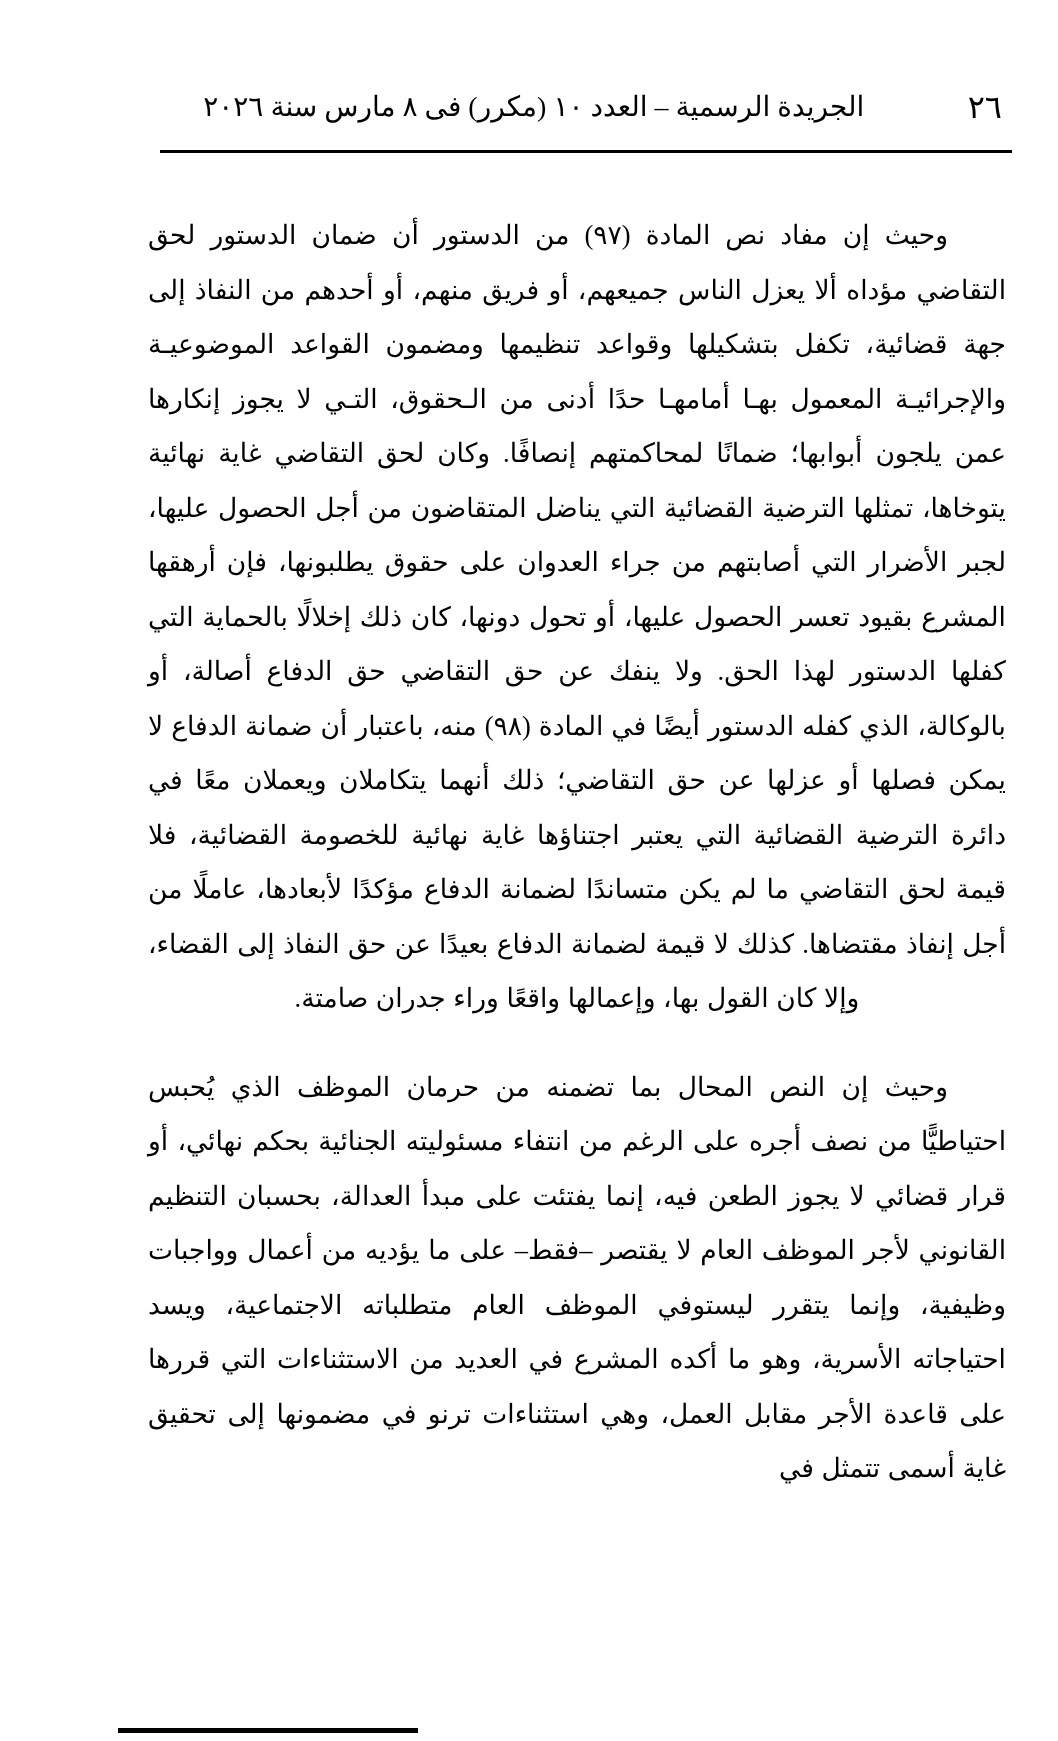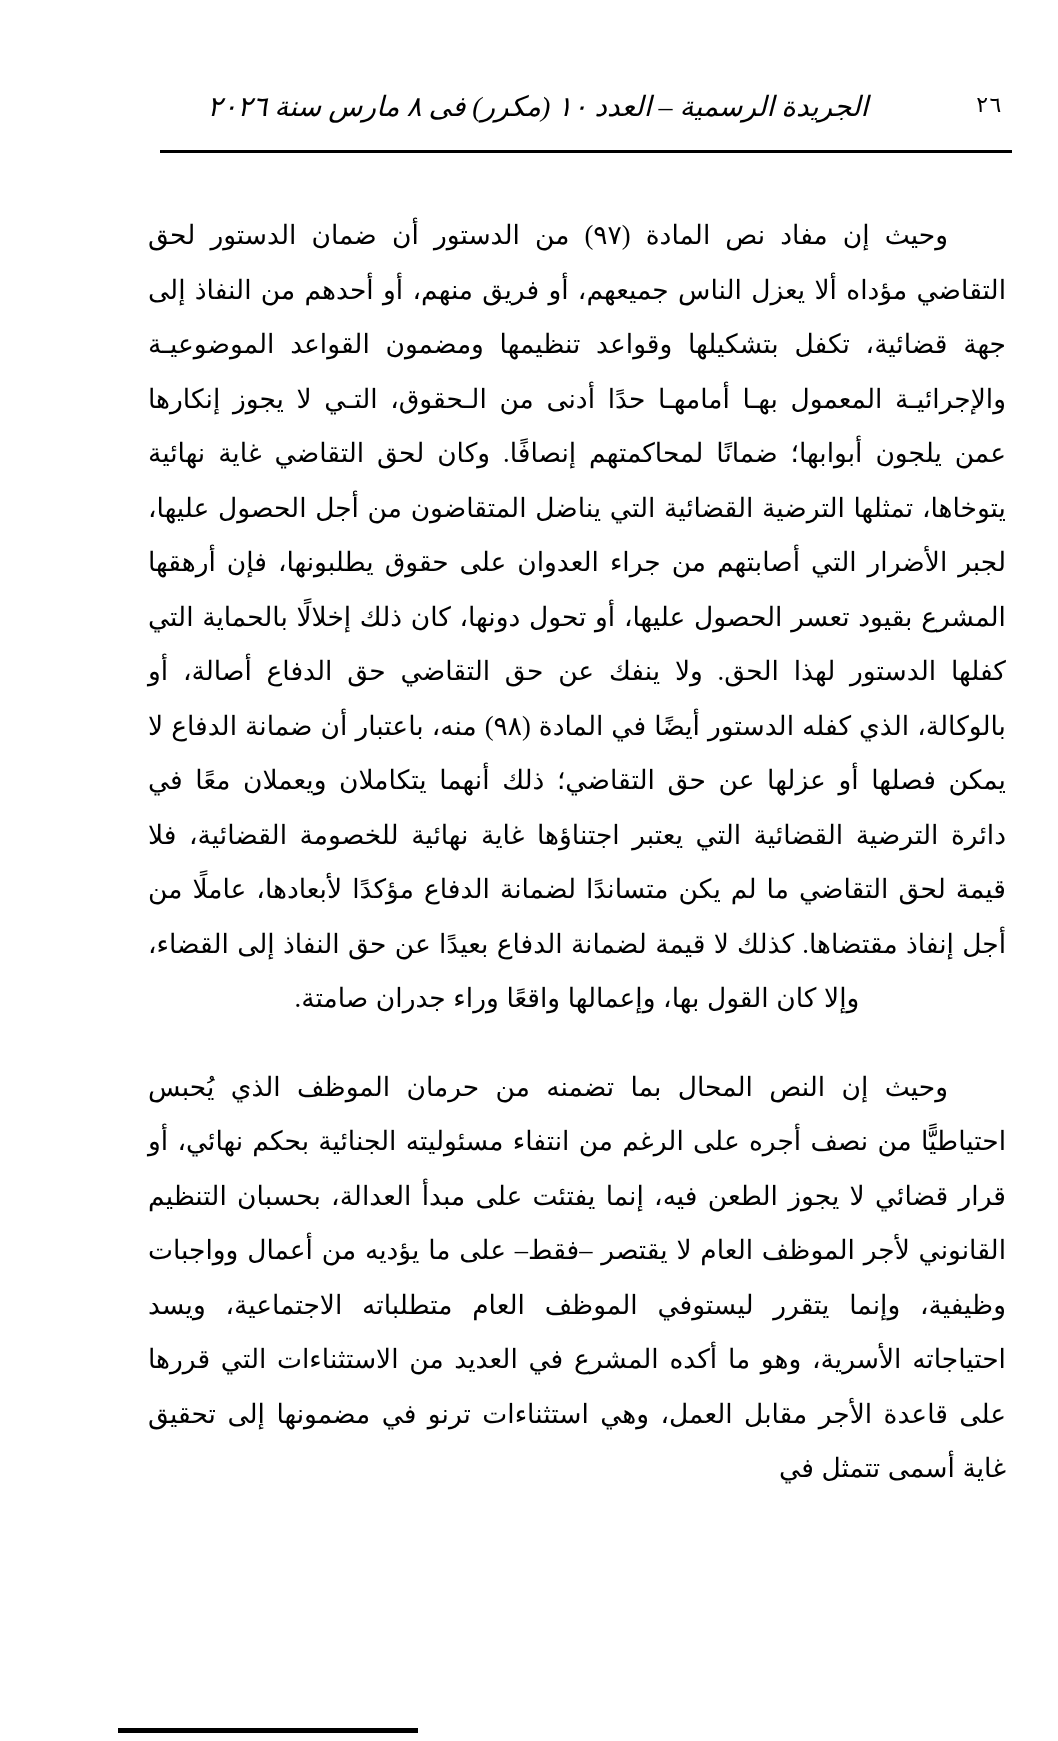--- a/index.html
+++ b/index.html
@@ -31,36 +31,35 @@
     top: 78px;
     right: 48px;
     left: 48px;
     height: 58px;
     display: flex;
     flex-direction: row;
     align-items: center;
     justify-content: flex-start;
   }
   .page-number {
-    font-size: 22px;
+    font-size: 32px;
     line-height: 1;
-    font-family: Liberation Mono, monospace;
+    font-family: Liberation Serif, serif;
     letter-spacing: 0.5px;
     white-space: nowrap;
     padding-left: 28px;
     padding-right: 8px;
   }
   .header-title {
     font-size: 28px;
     line-height: 1;
     white-space: nowrap;
     flex: 1;
     text-align: center;
     padding-left: 80px;
-    font-style: italic;
   }
 
   .header-rule {
     position: absolute;
     top: 150px;
     right: 46px;
     width: 852px;
     height: 3px;
     background: #000;
   }

